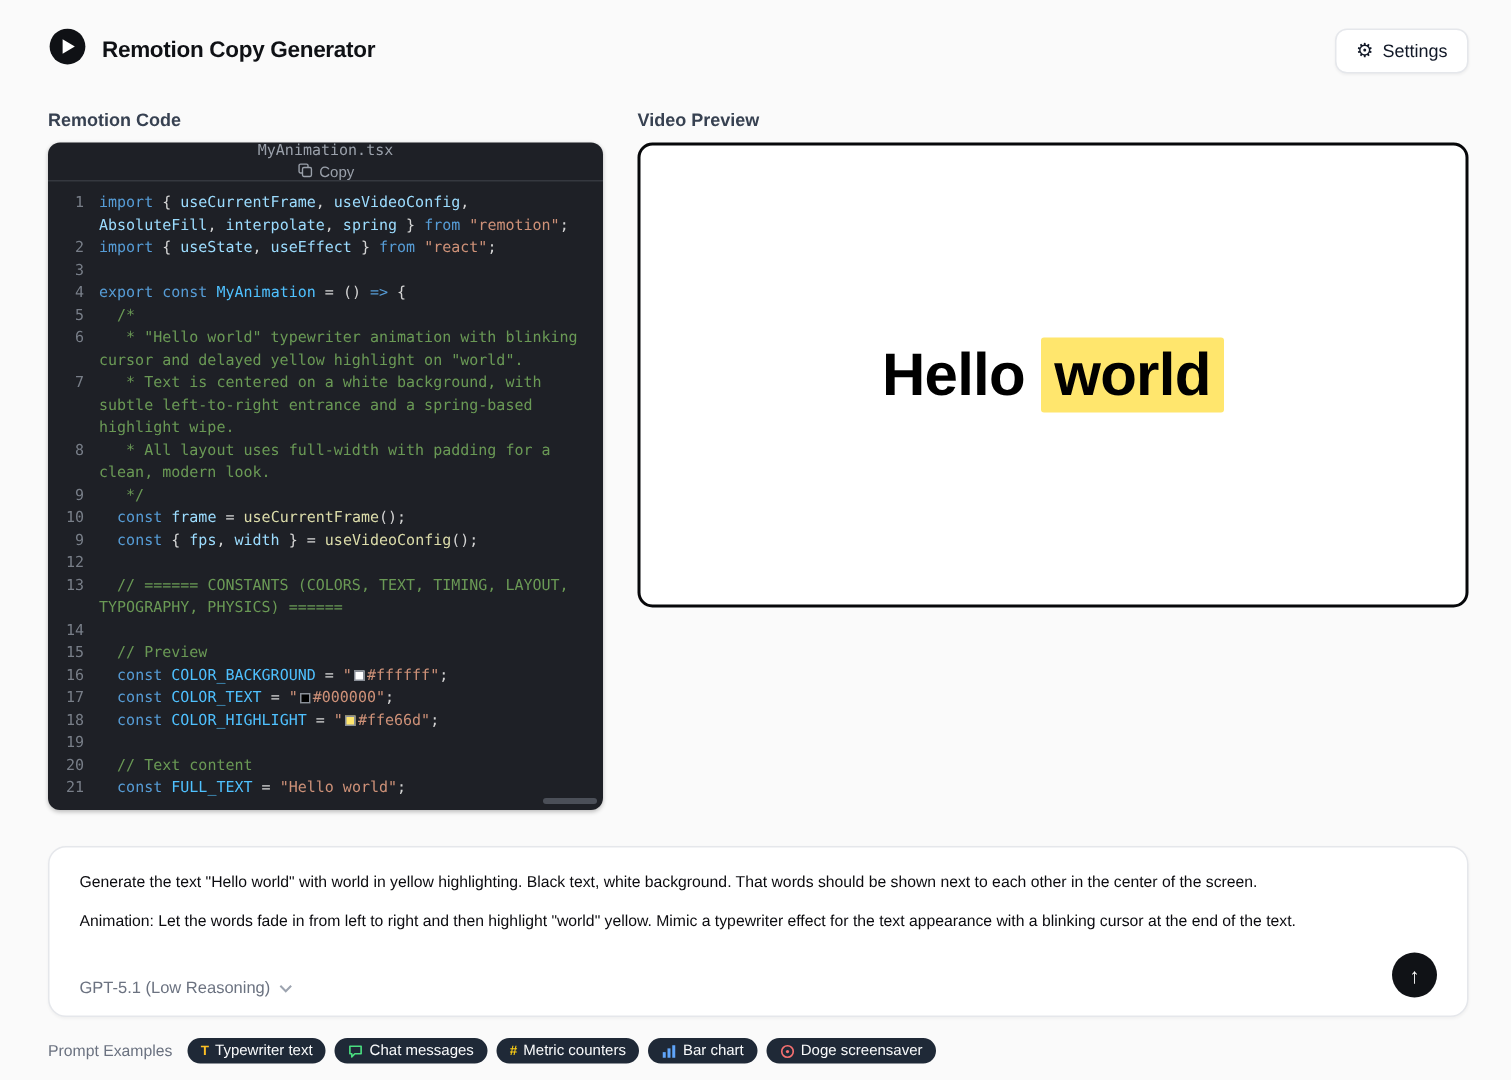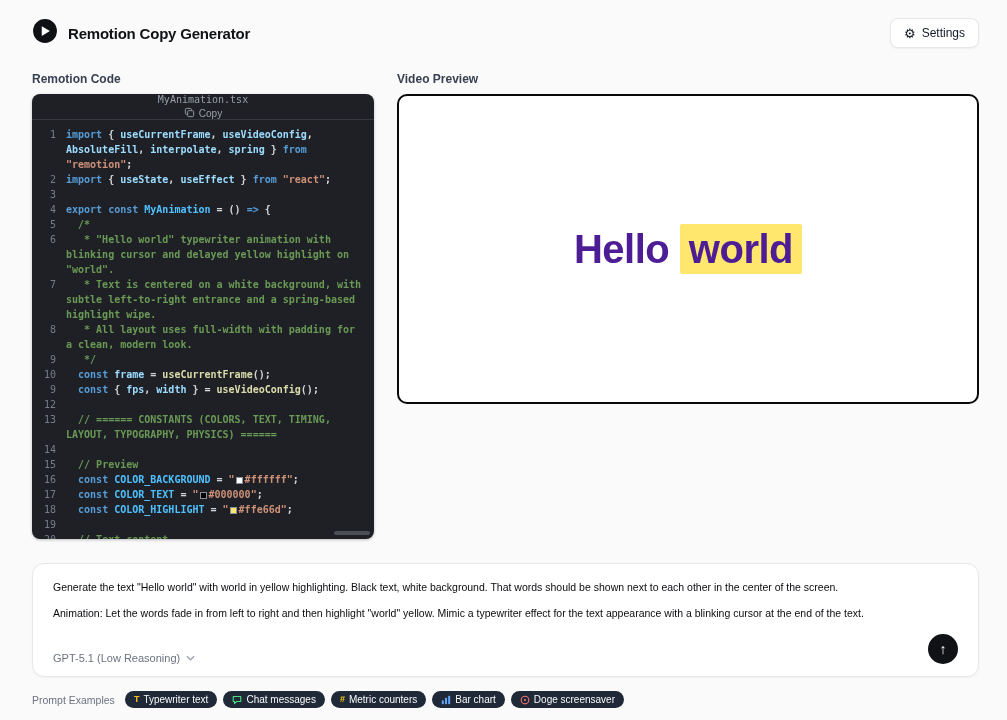--- a/index.html
+++ b/index.html
@@ -18,21 +18,21 @@
   .settings-btn {
     display: flex; align-items: center; gap: 6px;
     background: #fff; border: 1px solid #e5e7eb; border-radius: 8px;
     padding: 7px 13px; font-size: 12px; font-weight: 500; color: #111827;
     font-family: inherit; cursor: pointer; box-shadow: 0 1px 2px rgba(0,0,0,.05);
   }
   .gear { font-size: 13px; line-height: 1; }
 
   
   main { display: flex; gap: 23px; padding: 0 28px 0 32px; align-items: flex-start; }
-  .col-left { width: 342px; flex: none; }
+  .col-left { width: 370px; flex: none; }
   .col-right { flex: 1; }
   .section-label { font-size: 12px; font-weight: 600; color: #374151; margin: 24px 0 8px; }
 
   
   .editor {
     background: #1e2026; border-radius: 8px; height: 445px;
     position: relative; overflow: hidden; box-shadow: 0 1px 3px rgba(0,0,0,.25);
   }
   .editor-header {
     height: 26px; display: flex; justify-content: space-between; align-items: center;
@@ -43,21 +43,21 @@
     display: flex; align-items: center; gap: 4px;
     background: transparent; border: none; color: #9aa0aa;
     font-size: 10px; font-family: inherit; cursor: pointer; padding: 2px 2px;
   }
   .code-lines {
     padding: 7px 8px 7px 0;
     font-family: "DejaVu Sans Mono", monospace; font-size: 10px; line-height: 15px;
   }
   .code-row { display: flex; }
   .ln { flex: none; width: 24px; text-align: right; margin-right: 10px; color: #787e88; }
-  .lc { flex: 1; white-space: pre-wrap; word-wrap: break-word; color: #d4d4d4; min-height: 15px; font-weight: bold; }
+  .lc { flex: 1; white-space: pre-wrap; word-wrap: break-word; color: #d4d4d4; min-height: 15px; }
   .tk-kw { color: #569cd6; }
   .tk-var { color: #9cdcfe; }
   .tk-fn { color: #dcdcaa; }
   .tk-cn { color: #4fc1ff; }
   .tk-str { color: #ce9178; }
   .tk-cm { color: #6a9955; }
   .tk-pl { color: #d4d4d4; }
   .swatch { display: inline-block; width: 7px; height: 7px; border: 1px solid #8a8f98; margin: 0 2px 0 1px; vertical-align: -1px; }
   .scroll-thumb { position: absolute; right: 4px; bottom: 4px; width: 36px; height: 4px; border-radius: 2px; background: #4b4f58; }
 
@@ -226,21 +226,21 @@
               <span class="lc"><span class="tk-pl">  </span><span class="tk-kw">const</span><span class="tk-pl"> </span><span class="tk-cn">FULL_TEXT</span><span class="tk-pl"> = </span><span class="tk-str">"Hello world"</span><span class="tk-pl">;</span></span>
             </div>
           </div>
         <div class="scroll-thumb"></div>
       </div>
     </section>
 
     <section class="col-right">
       <div class="section-label">Video Preview</div>
       <div class="preview" style="background: rgb(255, 255, 255);">
-        <div class="preview-text" style="color: #4c1d95;"><span>Hello </span><span class="hl" style="background: rgb(255, 230, 109);">world</span></div>
+        <div class="preview-text" style="color: #000000;"><span>Hello </span><span class="hl" style="background: rgb(255, 230, 109);">world</span></div>
       </div>
     </section>
   </main>
 
   <div class="prompt-card">
     <p>Generate the text "Hello world" with world in yellow highlighting. Black text, white background. That words should be shown next to each other in the center of the screen.</p>
     <p>Animation: Let the words fade in from left to right and then highlight "world" yellow. Mimic a typewriter effect for the text appearance with a blinking cursor at the end of the text.</p>
     <div class="prompt-footer">
       <button class="model-select">
         <span>GPT-5.1 (Low Reasoning)</span>

